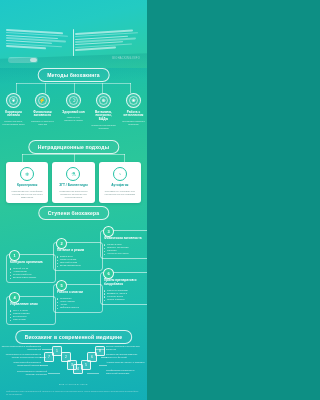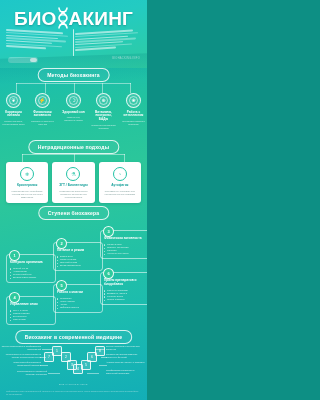--- a/index.html
+++ b/index.html
@@ -99,36 +99,20 @@
         color:rgba(255,255,255,.48);line-height:1.4;}
   .footlogo{position:absolute;bottom:14px;left:50%;transform:translateX(-50%);
             font-size:2.4px;letter-spacing:.5px;color:rgba(255,255,255,.62);}
 </style>
 </head>
 <body>
 
 <div id="page">
 
   <div class="band" id="hdr">
-    <div class="title">
-      <span class="seg">БИО</span><span class="dna">
-        <svg viewBox="0 0 14 22" width="14" height="22">
-          <g stroke="#ffffff" stroke-width="1.5" fill="none" stroke-linecap="round">
-            <path d="M3 1 C3 6, 11 6, 11 11 C11 16, 3 16, 3 21"></path>
-            <path d="M11 1 C11 6, 3 6, 3 11 C3 16, 11 16, 11 21"></path>
-          </g>
-          <g stroke="#ffffff" stroke-width="1" stroke-linecap="round">
-            <line x1="4" y1="4.5" x2="10" y2="4.5"></line>
-            <line x1="4.5" y1="8" x2="9.5" y2="8"></line>
-            <line x1="4.5" y1="14" x2="9.5" y2="14"></line>
-            <line x1="4" y1="17.5" x2="10" y2="17.5"></line>
-          </g>
-        </svg>
-      </span><span class="seg">АКИНГ</span>
-    </div>
 
     <div class="book">
       <div class="page-l">
         <div class="ln" style="width:86%"></div>
           <div class="ln d" style="width:94%"></div>
         <div class="ln" style="width:78%"></div>
           <div class="ln d" style="width:90%"></div>
         <div class="ln" style="width:70%"></div>
           <div class="ln d" style="width:84%"></div>
         <div class="ln" style="width:60%"></div>

